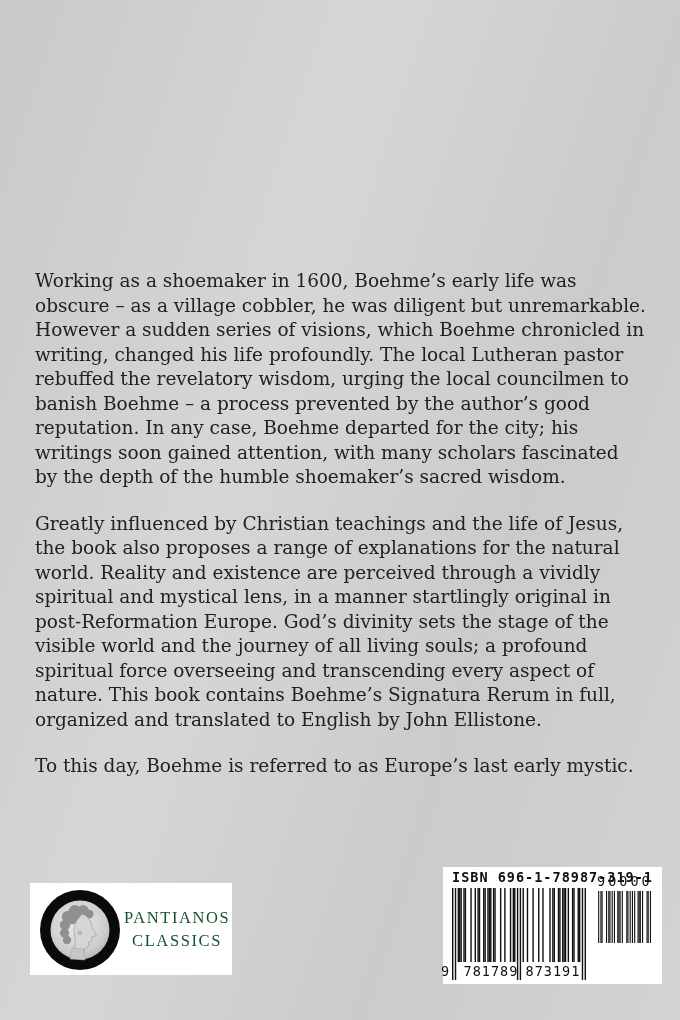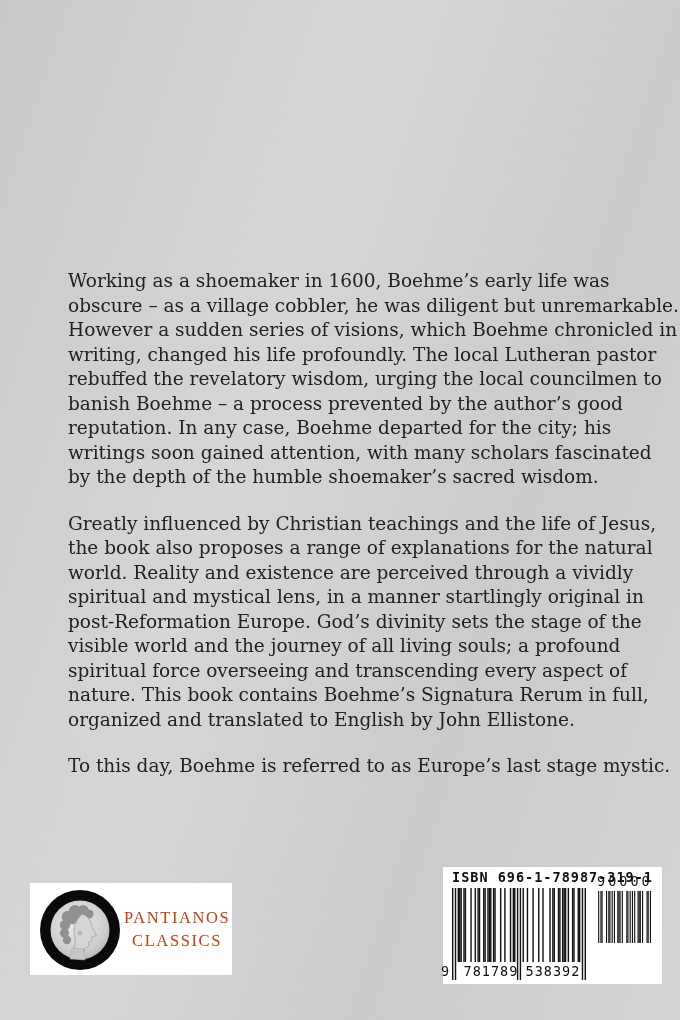--- a/index.html
+++ b/index.html
@@ -16,38 +16,37 @@
     text-align:center;
     font:700 23px/28px "DejaVu Serif",serif;
     color:#151515;
     white-space:pre;
     letter-spacing:0.2px;
   }
   .body-text{
     position:absolute;top:269px;left:35px;right:14px;
     font:400 18.5px/24.5px "DejaVu Serif",serif;
     color:#212121;
-    margin-left:33px;
   }
   .body-text p{margin:0 0 22px 0;white-space:pre;}
   .body-text p:last-child{margin-bottom:0;}
 
   
   .logo-box{
     position:absolute;left:30px;top:883px;width:202px;height:92px;
     background:var(--box,#ffffff);
     display:flex;align-items:center;
   }
   .logo-coin{position:absolute;left:8px;top:5px;width:84px;height:84px;}
   .logo-text{
     position:absolute;left:94px;top:23px;width:106px;
     text-align:center;
     font:500 16.5px/23px "Liberation Serif",serif;
     letter-spacing:1.6px;
-    color:#c2410c;
+    color:#14532d;
   }
 
   
   .barcode-box{
     position:absolute;left:443px;top:867px;width:219px;height:117px;
     background:var(--box,#ffffff);
   }
   .isbn-line{
     position:absolute;top:3px;left:0;right:0;
     text-align:center;
@@ -92,21 +91,21 @@
 by the depth of the humble shoemaker’s sacred wisdom.</p>
     <p>Greatly influenced by Christian teachings and the life of Jesus,
 the book also proposes a range of explanations for the natural
 world. Reality and existence are perceived through a vividly
 spiritual and mystical lens, in a manner startlingly original in
 post-Reformation Europe. God’s divinity sets the stage of the
 visible world and the journey of all living souls; a profound
 spiritual force overseeing and transcending every aspect of
 nature. This book contains Boehme’s Signatura Rerum in full,
 organized and translated to English by John Ellistone.</p>
-    <p>To this day, Boehme is referred to as Europe’s last stage mystic.</p>
+    <p>To this day, Boehme is referred to as Europe’s last early mystic.</p>
   </div>
 
   <div class="logo-box">
     <svg class="logo-coin" viewBox="0 0 84 84" xmlns="http://www.w3.org/2000/svg">
       <defs>
         <radialGradient id="coinGrad" cx="45%" cy="40%" r="70%">
           <stop offset="0" stop-color="#ececec"></stop>
           <stop offset="0.7" stop-color="#cdcdcd"></stop>
           <stop offset="1" stop-color="#a6a6a6"></stop>
         </radialGradient>
@@ -184,21 +183,21 @@
           <rect x="82" y="0" width="1" height="74" style="fill: rgb(18, 18, 18);"></rect>
           <rect x="85" y="0" width="1" height="74" style="fill: rgb(18, 18, 18);"></rect>
           <rect x="86" y="0" width="1" height="74" style="fill: rgb(18, 18, 18);"></rect>
           <rect x="89" y="0" width="1" height="74" style="fill: rgb(18, 18, 18);"></rect>
           <rect x="90" y="0" width="1" height="74" style="fill: rgb(18, 18, 18);"></rect>
           <rect x="92" y="0" width="1" height="92" style="fill: rgb(18, 18, 18);"></rect>
           <rect x="94" y="0" width="1" height="92" style="fill: rgb(18, 18, 18);"></rect>
         </svg>
       <span class="ean-digit d-first">9</span>
       <span class="ean-digit d-left">781789</span>
-      <span class="ean-digit d-right">538392</span>
+      <span class="ean-digit d-right">873191</span>
     </div>
 
     <div class="ean5-wrap">
       <div class="supp-text">90000</div>
       <svg id="ean5-svg" xmlns="http://www.w3.org/2000/svg" viewBox="0 0 48 52" preserveAspectRatio="none">
           <rect x="1" y="0" width="1" height="52" style="fill: rgb(18, 18, 18);"></rect>
           <rect x="3" y="0" width="1" height="52" style="fill: rgb(18, 18, 18);"></rect>
           <rect x="4" y="0" width="1" height="52" style="fill: rgb(18, 18, 18);"></rect>
           <rect x="8" y="0" width="1" height="52" style="fill: rgb(18, 18, 18);"></rect>
           <rect x="10" y="0" width="1" height="52" style="fill: rgb(18, 18, 18);"></rect>

